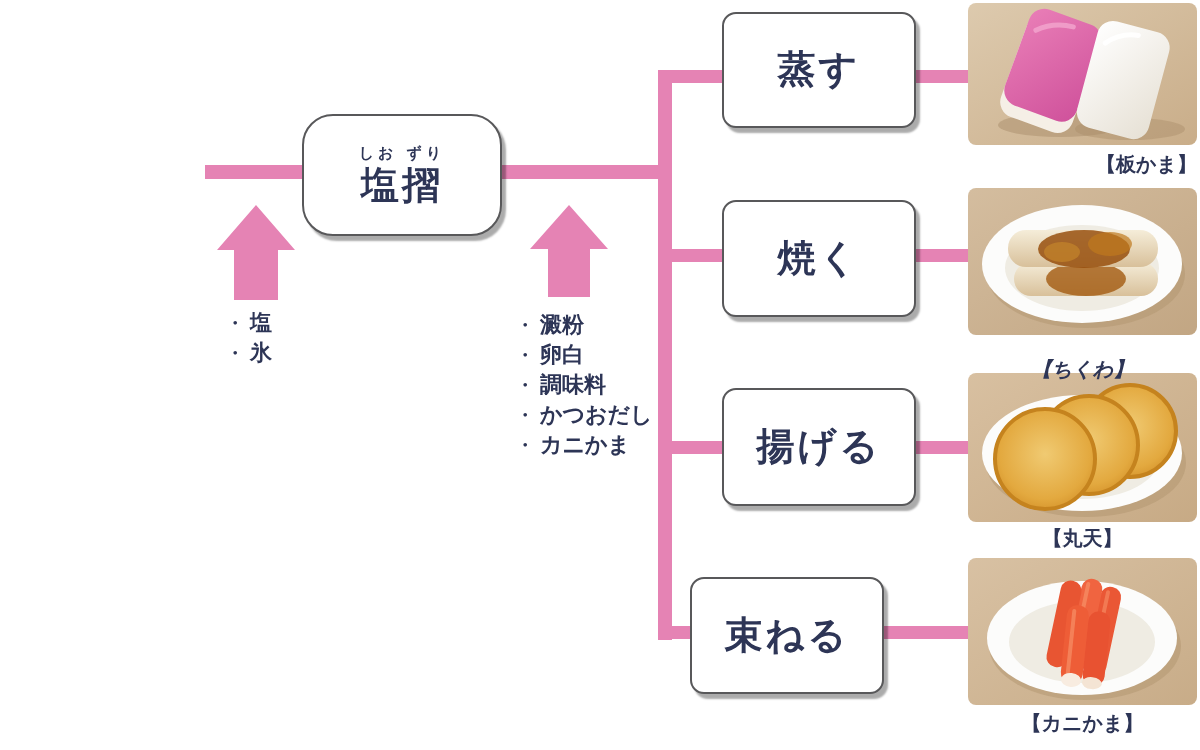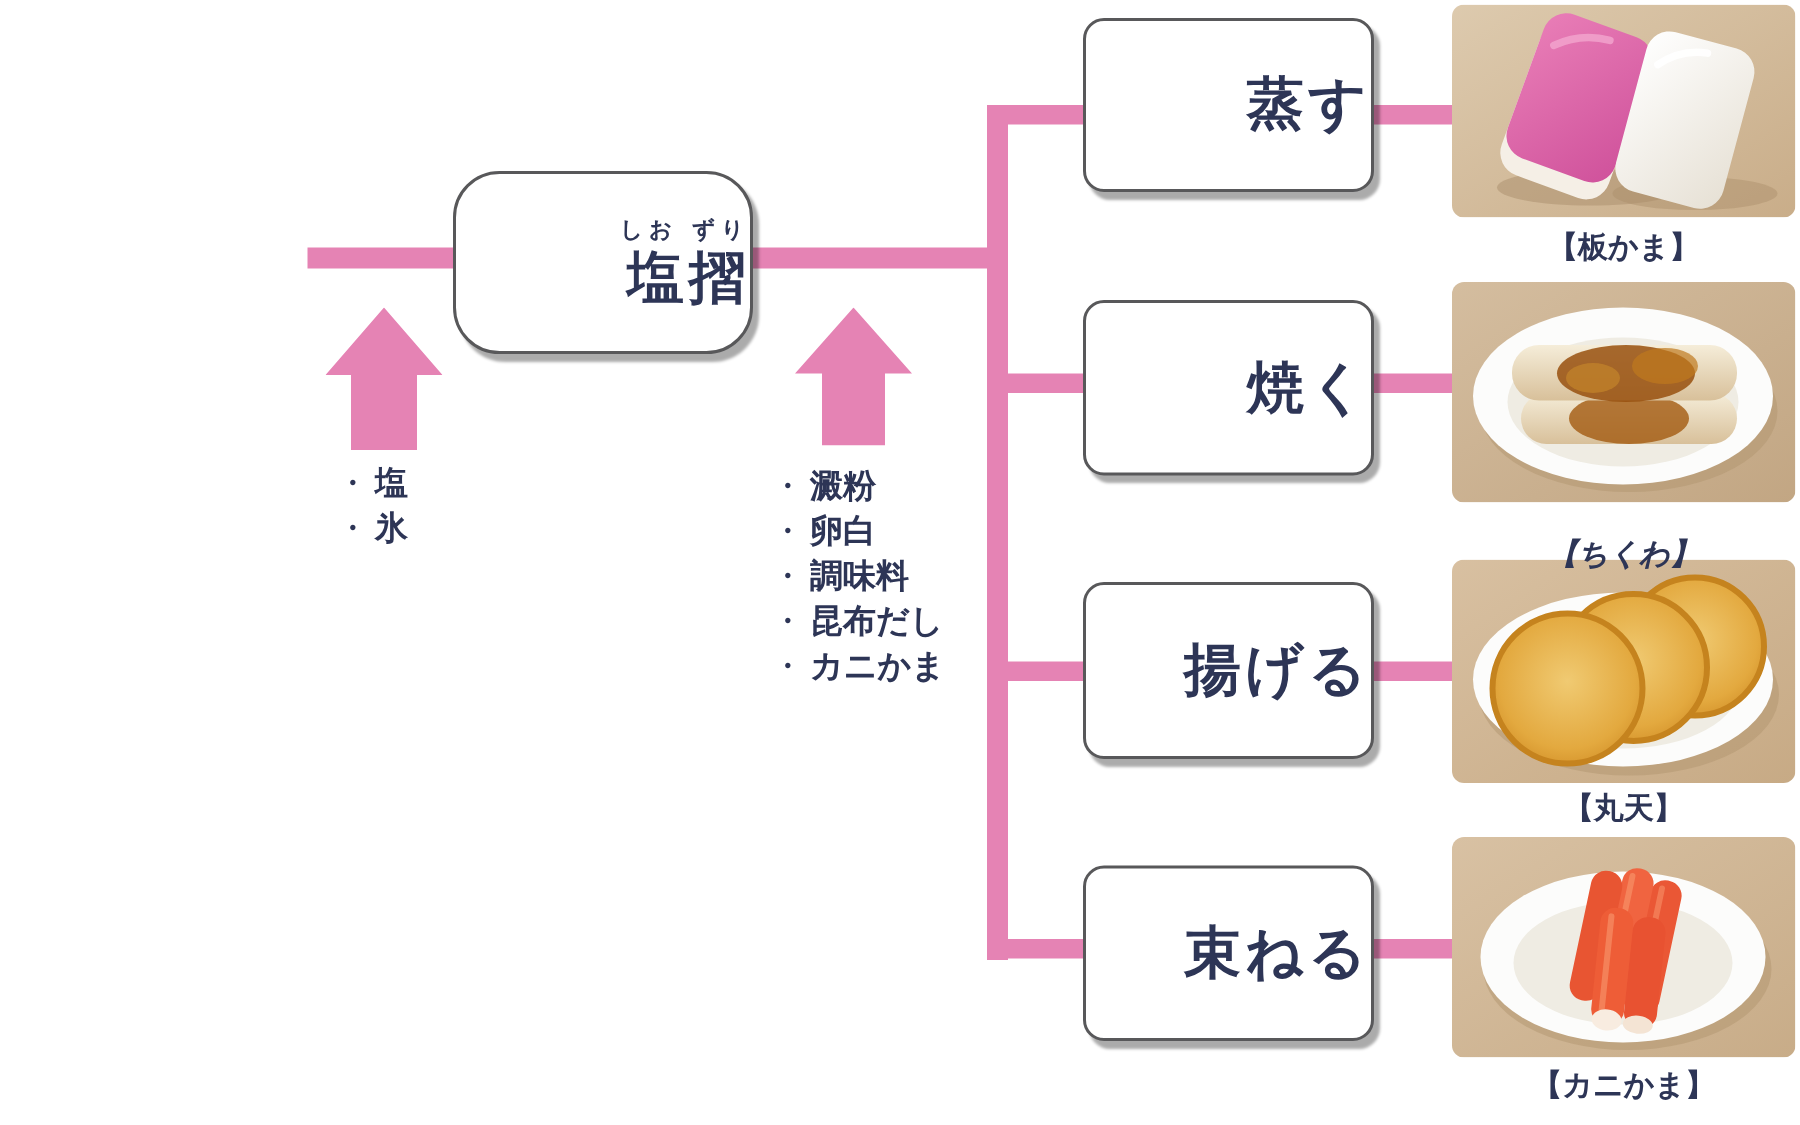--- a/index.html
+++ b/index.html
@@ -17,30 +17,30 @@
   #conn-main-2{left:496px;top:165px;width:176px;height:14px;}
   #trunk{left:658px;top:70px;width:14px;height:570px;}
   #branch-1{left:658px;top:70px;width:311px;height:13px;}
   #branch-2{left:658px;top:249px;width:311px;height:13px;}
   #branch-3{left:658px;top:441px;width:311px;height:13px;}
   #branch-4{left:658px;top:626px;width:311px;height:13px;}
 
   
   .box{position:absolute;z-index:2;background:#ffffff;border:2px solid var(--box-border);
        border-radius:14px;box-shadow:4px 5px 2px rgba(0,0,0,0.33);
-       display:flex;flex-direction:column;align-items:flex-end;justify-content:center;
+       display:flex;flex-direction:column;align-items:center;justify-content:center;
        color:var(--text-navy);font-weight:bold;}
   .box .main-label{font-size:38px;letter-spacing:3px;line-height:1.1;}
   #box-surimi{left:10px;top:115px;width:196px;height:116px;}
   #box-shiozuri{left:302px;top:114px;width:196px;height:118px;border-radius:31px;}
   #box-shiozuri .furigana{font-size:15px;letter-spacing:4px;margin-bottom:2px;}
   #box-musu{left:722px;top:12px;width:190px;height:112px;}
   #box-yaku{left:722px;top:200px;width:190px;height:113px;}
   #box-ageru{left:722px;top:388px;width:190px;height:114px;}
-  #box-tabaneru{left:722px;top:577px;width:190px;height:113px;}
+  #box-tabaneru{left:690px;top:577px;width:190px;height:113px;}
 
   
   .up-arrow{position:absolute;z-index:1;color:var(--accent-pink);}
   #arrow-1{left:217px;top:205px;}
   #arrow-2{left:530px;top:205px;}
 
   
   .additive-list{position:absolute;z-index:1;color:var(--text-navy);font-weight:bold;
                  font-size:22px;line-height:30px;}
   #list-1{left:226px;top:308px;}
@@ -51,21 +51,21 @@
   
   .photo{position:absolute;z-index:1;border-radius:8px;overflow:hidden;}
   .photo svg{display:block;width:100%;height:100%;}
   #photo-1{left:968px;top:3px;width:229px;height:142px;}
   #photo-2{left:968px;top:188px;width:229px;height:147px;}
   #photo-3{left:968px;top:373px;width:229px;height:149px;}
   #photo-4{left:968px;top:558px;width:229px;height:147px;}
 
   .caption{position:absolute;z-index:1;left:968px;width:229px;text-align:center;
            color:var(--text-navy);font-weight:bold;font-size:20px;}
-  #caption-1{top:151px;}
+  #caption-1{top:151px;text-align:right;}
   #caption-2{top:356px;font-style:italic;}
   #caption-3{top:525px;}
   #caption-4{top:710px;}
 </style>
 </head>
 <body>
 
 <div class="stage">
 
   <div class="line" id="conn-main-1"></div>
@@ -121,21 +121,21 @@
     <div class="li">
       <span class="bullet">・</span>
       <span>卵白</span>
     </div>
     <div class="li">
       <span class="bullet">・</span>
       <span>調味料</span>
     </div>
     <div class="li">
       <span class="bullet">・</span>
-      <span>昆布だし</span>
+      <span>かつおだし</span>
     </div>
     <div class="li">
       <span class="bullet">・</span>
       <span>カニかま</span>
     </div>
   </div>
 
   <div class="photo" id="photo-1">
     <svg viewBox="0 0 229 142" preserveAspectRatio="none">
       <defs>

